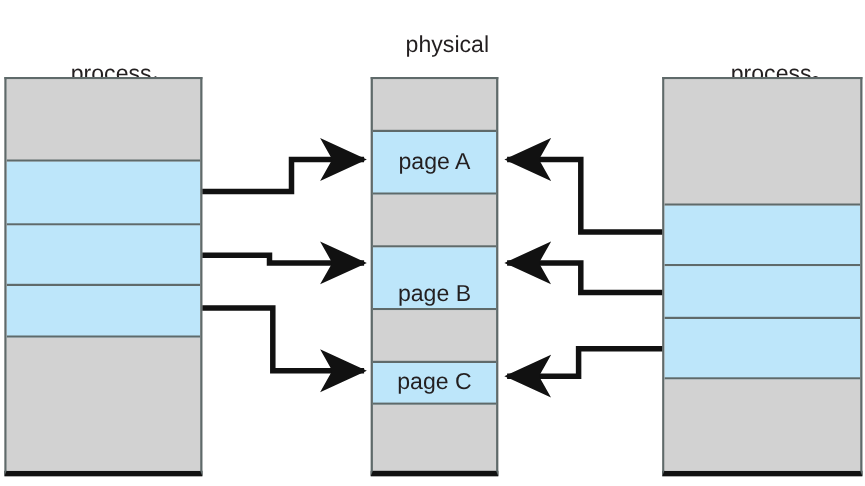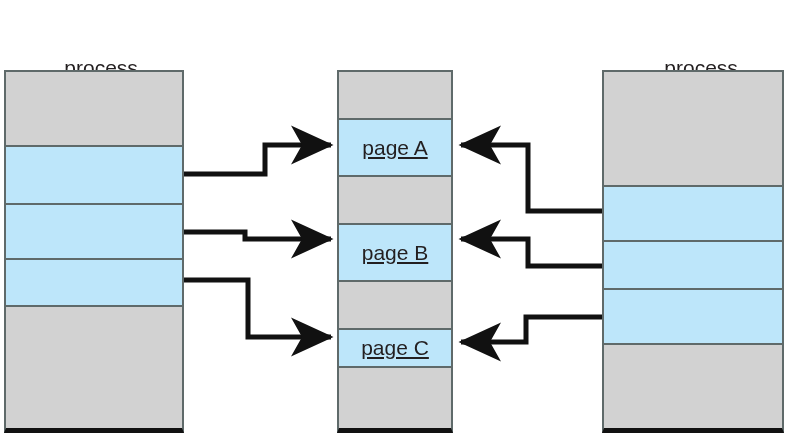--- a/index.html
+++ b/index.html
@@ -58,21 +58,20 @@
   .row.gray {
     background: #d2d2d2;
   }
   .row.blue {
     background: #bde6fa;
   }
   .row-label {
     font-size: 21px;
     color: #231f20;
     white-space: nowrap;
-    text-decoration: underline;
   }
   svg.connectors {
     position: absolute;
     left: 0;
     top: 0;
     width: 786px;
     height: 442px;
     pointer-events: none;
   }
   .conn {
@@ -86,21 +85,21 @@
 </head>
 <body>
 
 <div id="canvas">
 
   <div class="label" style="left:8px; top:30px; width:170px;">
     <span>process</span><sub>1</sub>
   </div>
 
   <div class="label" style="left:325px; top:3px; width:140px;">
-    <br>
+    <span>physical</span><br>
     <span>memory</span>
   </div>
 
   <div class="label" style="left:608px; top:30px; width:170px;">
     <span>process</span><sub>2</sub>
   </div>
 
   <div class="mem-block" style="left:4px; top:70px; width:180px; height:363px;">
     <div class="row gray" style="height:75px;">
       <span class="row-label"></span>
@@ -122,21 +121,21 @@
   <div class="mem-block" style="left:337px; top:70px; width:116px; height:363px;">
     <div class="row gray" style="height:48px;">
       <span class="row-label"></span>
     </div>
     <div class="row blue" style="height:57px;">
       <span class="row-label">page A</span>
     </div>
     <div class="row gray" style="height:48px;">
       <span class="row-label"></span>
     </div>
-    <div class="row blue" style="height:57px;">
+    <div class="row blue" style="height:57px;align-items:flex-end;">
       <span class="row-label">page B</span>
     </div>
     <div class="row gray" style="height:48px;">
       <span class="row-label"></span>
     </div>
     <div class="row blue" style="height:38px;">
       <span class="row-label">page C</span>
     </div>
     <div class="row gray" style="height:47px;">
       <span class="row-label"></span>

